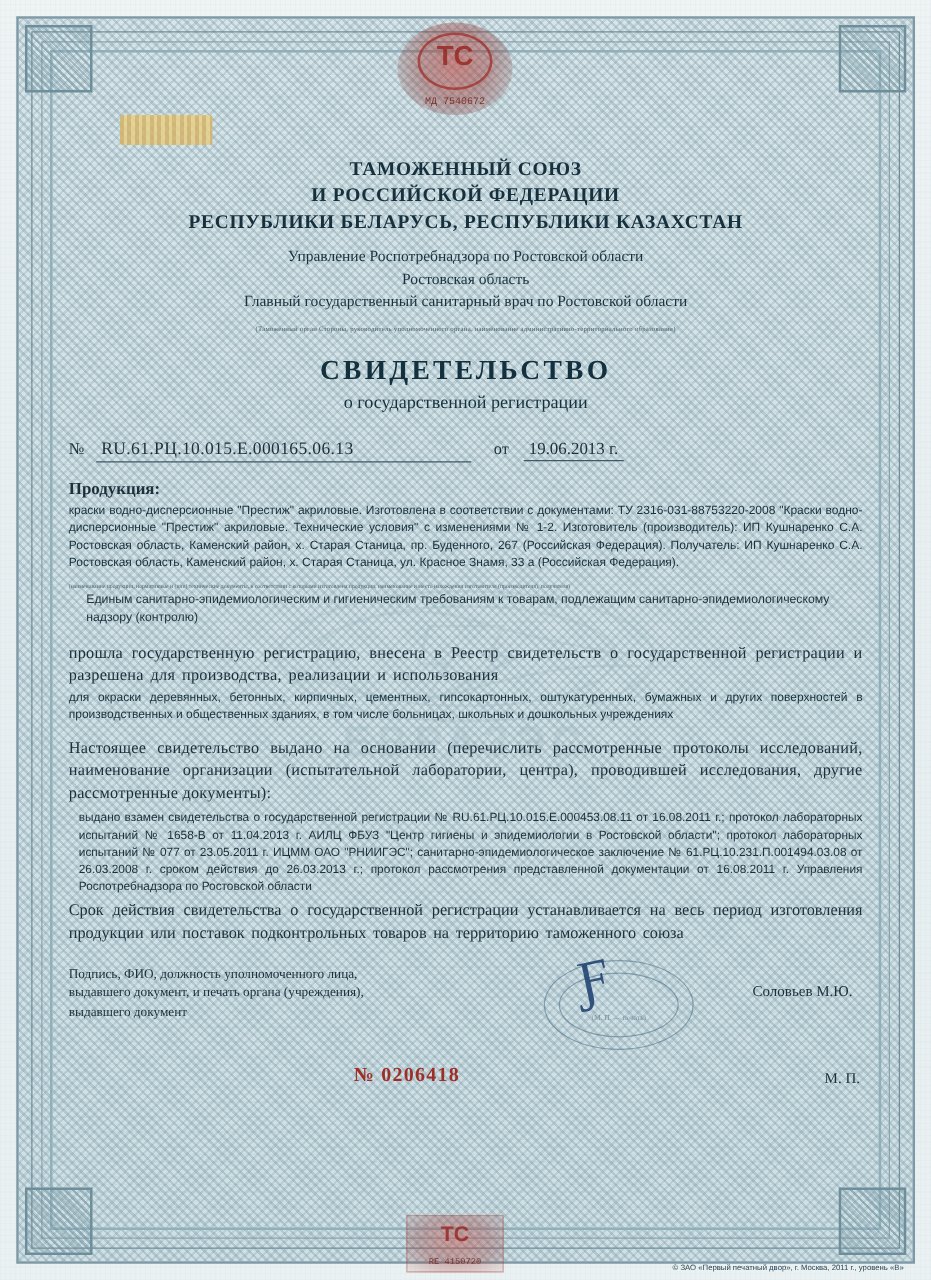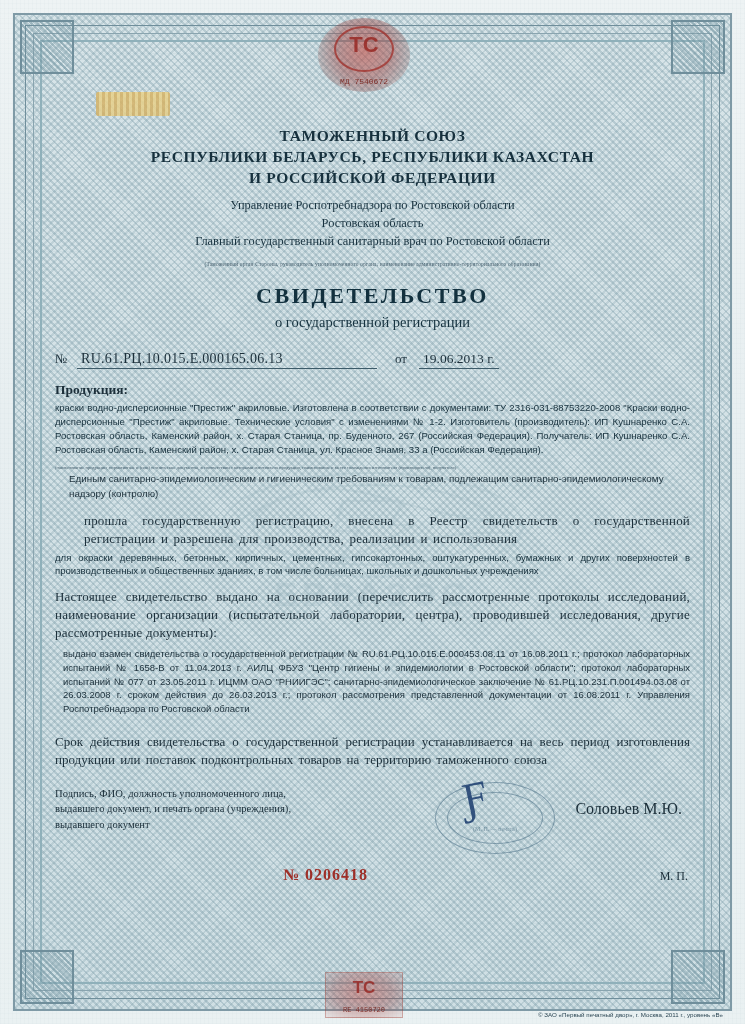--- a/index.html
+++ b/index.html
@@ -254,53 +254,53 @@
     margin-top: 2px;
     margin-left: 14px;
   }
   .para-serif {
     font-size: 13px;
     line-height: 1.38;
     text-align: justify;
     margin-top: 10px;
     letter-spacing: 0.2px;
   }
-  .para-serif.spread { word-spacing: 2px; margin-left: 29px; }
+  .para-serif.spread { word-spacing: 2px; }
 
   .reason-body {
     font-family: "Liberation Sans", sans-serif;
     font-size: 9.5px;
     line-height: 1.45;
     text-align: justify;
     margin-top: 5px;
     margin-left: 8px;
   }
 
   .validity {
     font-size: 13px;
     line-height: 1.42;
     text-align: justify;
-    margin-top: 17px;
+    margin-top: 2px;
     word-spacing: 2px;
   }
 
   .sign-block {
     margin-top: 16px;
     position: relative;
     min-height: 76px;
   }
   .sign-left {
     font-size: 10.6px;
     line-height: 1.45;
     width: 330px;
   }
   .sign-name {
     position: absolute;
     right: 8px; top: 14px;
-    font-size: 16px;
+    font-size: 12px;
   }
   .stamp {
     position: absolute;
     left: 380px; top: -4px;
     width: 120px; height: 72px;
     opacity: 0.55;
   }
   .stamp-ellipse {
     position: absolute; inset: 0;
     border: 1.5px solid #4b6f86;
@@ -392,22 +392,22 @@
 
   <div class="holo-bottom">
     <div class="glyph">ТС</div>
     <div class="code">RE 4150720</div>
   </div>
 
   <div class="content">
 
     <div class="org-title">
       <div>ТАМОЖЕННЫЙ СОЮЗ</div>
+      <div>И РОССИЙСКОЙ ФЕДЕРАЦИИ</div>
       <div>РЕСПУБЛИКИ БЕЛАРУСЬ, РЕСПУБЛИКИ КАЗАХСТАН</div>
-      <div>И РОССИЙСКОЙ ФЕДЕРАЦИИ</div>
     </div>
 
     <div class="org-sub">
       <div>Управление Роспотребнадзора по Ростовской области</div>
       <div>Ростовская область</div>
       <div>Главный государственный санитарный врач по Ростовской области</div>
     </div>
 
     <div class="hint-line">(Таможенный орган Стороны, руководитель уполномоченного органа, наименование административно-территориального образования)</div>
 

